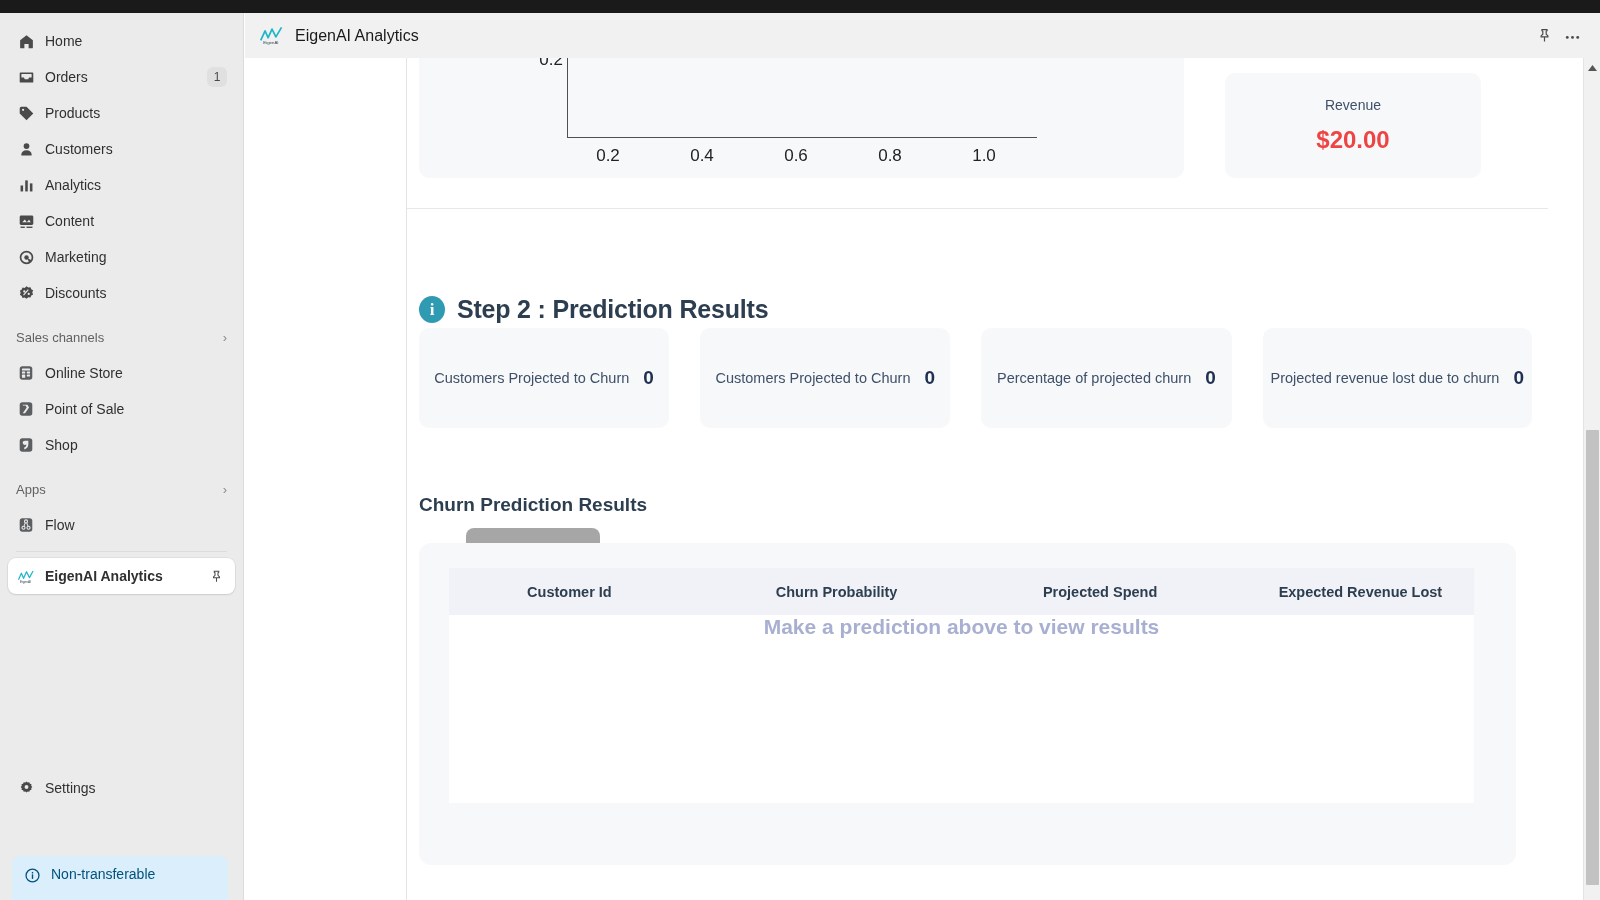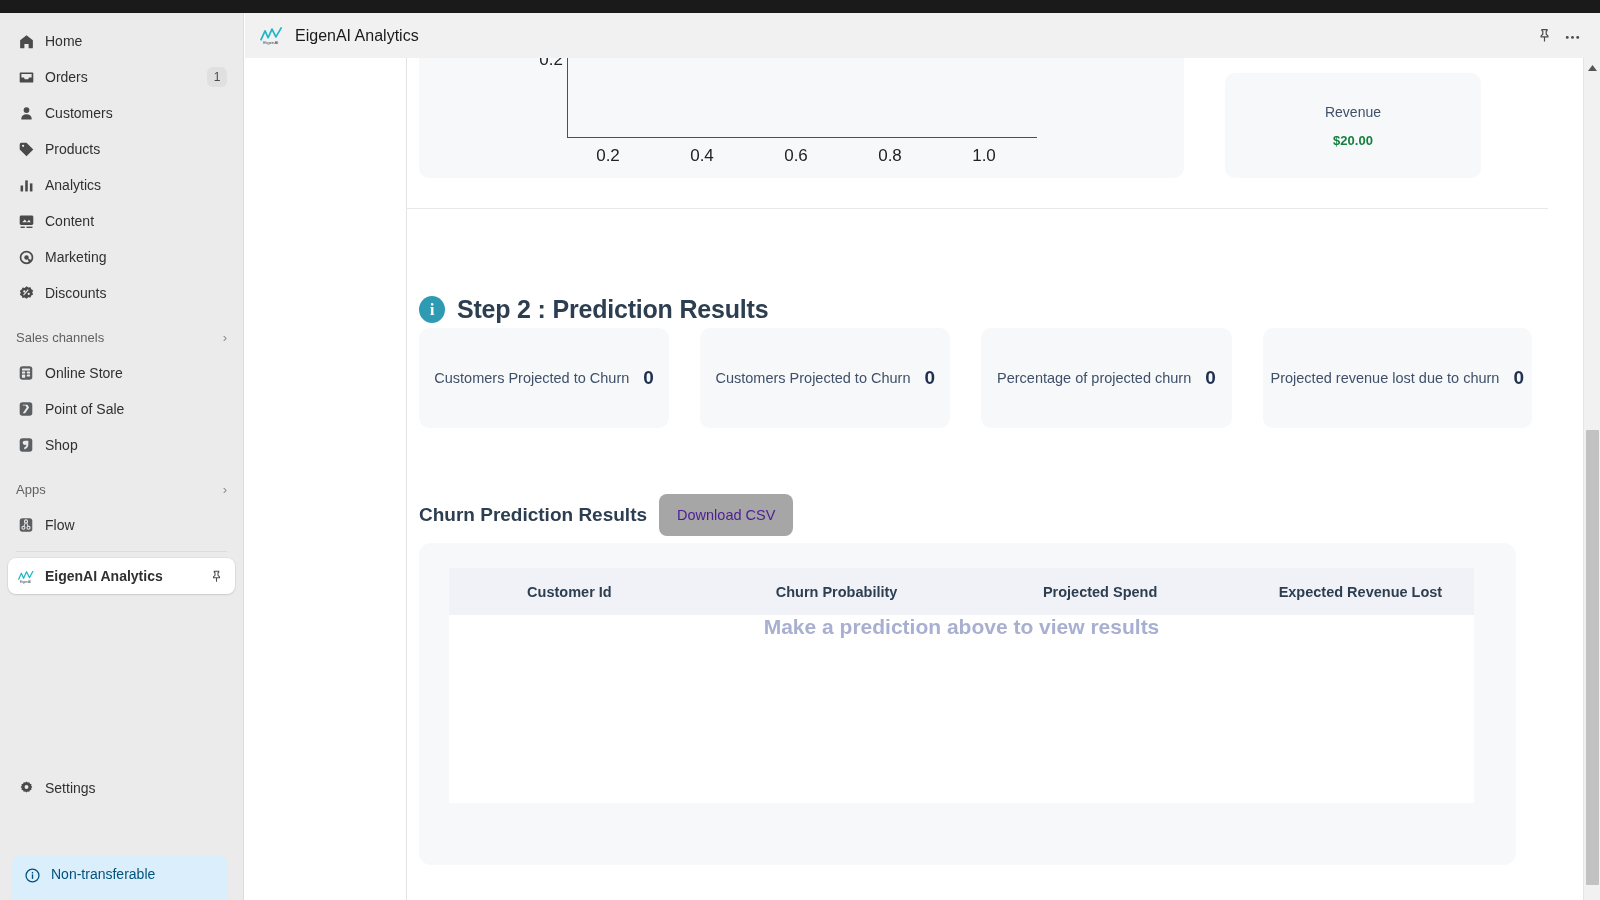--- a/index.html
+++ b/index.html
@@ -165,21 +165,21 @@
 
   .revenue-card {
     position: absolute; left: 818px; top: 15px;
     width: 256px; height: 105px;
     background: #f7f8fa;
     border-radius: 10px;
     display: flex; flex-direction: column;
     align-items: center; justify-content: center; gap: 13px;
   }
   .revenue-card .cap { font-size: 14px; color: #3f5068; }
-  .revenue-card .val { font-size: 13px; font-weight: 700; color: #15803d; }
+  .revenue-card .val { font-size: 24px; font-weight: 700; color: #ef4444; }
 
   .hr-div {
     position: absolute; left: 0; top: 150px; width: 1141px; height: 1px;
     background: #e8e8e8;
   }
 
   
   .step-head {
     position: absolute; left: 12px; top: 237px;
     display: flex; align-items: center; gap: 12px;
@@ -212,21 +212,21 @@
     padding: 0 8px;
   }
   .metric-card .cap {
     font-size: 14.5px; color: #3f5068; white-space: nowrap;
   }
   .metric-card .val { font-size: 19px; font-weight: 700; color: #1f3050; }
 
   
   .results-head {
     position: absolute; left: 12px; top: 436px;
-    display: flex; align-items: center; gap: 12px;
+    display: flex; align-items: center; gap: 12px; flex-direction: column;
   }
   .results-head .txt {
     font-size: 19px; font-weight: 700; color: #2c3e50;
   }
   .dl-btn {
     background: #a6a6a6;
     color: #4c1d95;
     border: none;
     border-radius: 8px;
     height: 42px;
@@ -314,34 +314,34 @@
             <path fill="currentColor" d="M3 4h14a1 1 0 0 1 1 1v10a1 1 0 0 1-1 1H3a1 1 0 0 1-1-1V5a1 1 0 0 1 1-1m1 2v4h3l1 2h4l1-2h3V6z"></path>
           </svg>
       </span>
       <span class="lbl">Orders</span>
       <span class="badge">1</span>
     </div>
 
     <div class="nav-item">
       <span class="ico">
         <svg width="17" height="17" viewBox="0 0 20 20">
+            <path fill="currentColor" d="M10 2H4a2 2 0 0 0-2 2v6l8 8 8-8zM6 7a1.3 1.3 0 1 1 0-2.6A1.3 1.3 0 0 1 6 7"></path>
+          </svg>
+      </span>
+      <span class="lbl">Products</span>
+    </div>
+
+    <div class="nav-item">
+      <span class="ico">
+        <svg width="17" height="17" viewBox="0 0 20 20">
             <circle cx="10" cy="6" r="3.4" fill="currentColor"></circle>
             <path fill="currentColor" d="M10 11c-3.6 0-6 2.2-6 4.6V17h12v-1.4C16 13.2 13.6 11 10 11"></path>
           </svg>
       </span>
       <span class="lbl">Customers</span>
-    </div>
-
-    <div class="nav-item">
-      <span class="ico">
-        <svg width="17" height="17" viewBox="0 0 20 20">
-            <path fill="currentColor" d="M10 2H4a2 2 0 0 0-2 2v6l8 8 8-8zM6 7a1.3 1.3 0 1 1 0-2.6A1.3 1.3 0 0 1 6 7"></path>
-          </svg>
-      </span>
-      <span class="lbl">Products</span>
     </div>
 
     <div class="nav-item">
       <span class="ico">
         <svg width="17" height="17" viewBox="0 0 20 20">
             <rect x="3" y="10" width="3" height="7" fill="currentColor"></rect>
             <rect x="8.5" y="4" width="3" height="13" fill="currentColor"></rect>
             <rect x="14" y="7.5" width="3" height="9.5" fill="currentColor"></rect>
           </svg>
       </span>

